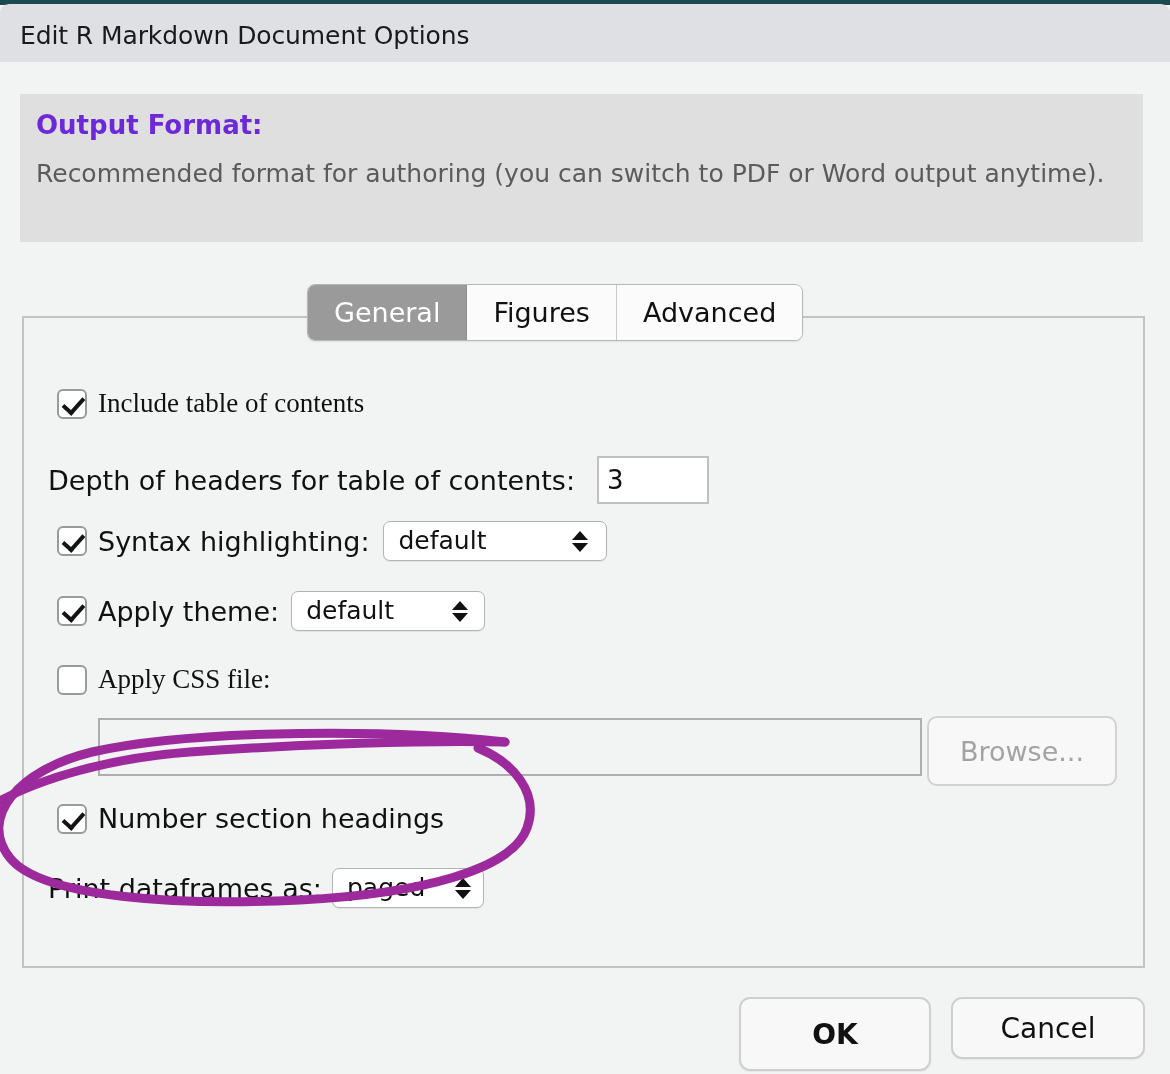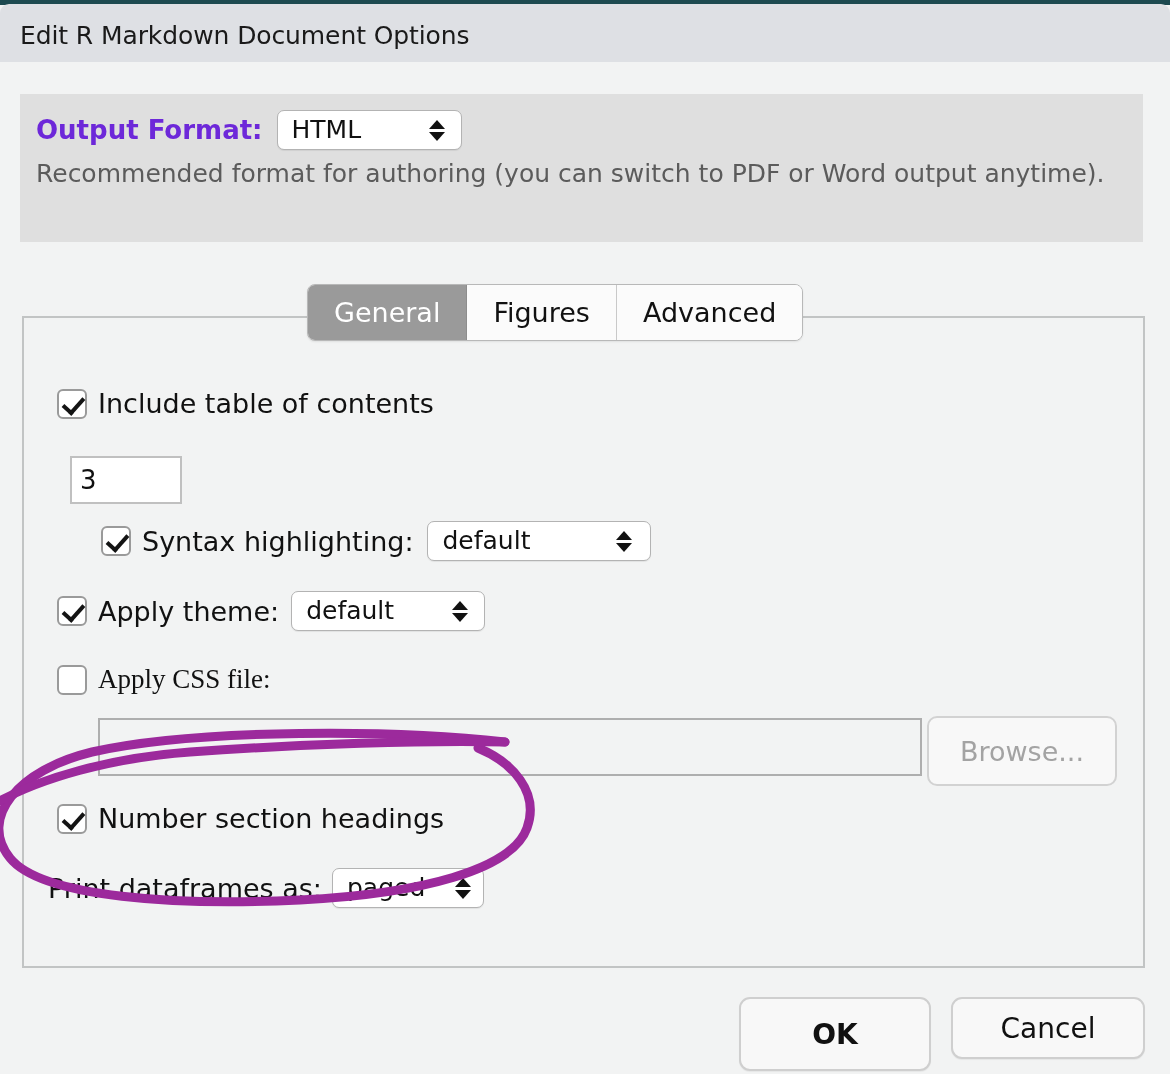--- a/index.html
+++ b/index.html
@@ -217,55 +217,49 @@
 
   <div class="topstrip"></div>
 
   <div class="titlebar">
     <div class="titlebar-text">Edit R Markdown Document Options</div>
   </div>
 
   <div class="fmtpanel">
     <div class="fmtrow">
       <span class="fmtlabel">Output Format:</span>
-      <span class="popup" style="width:185px; margin-left:14px;">
-        <span class="popup-value">HTML</span>
-        <span class="stepper" style="right:16px;">
-          <span class="tri-up"></span>
-            <span class="tri-dn"></span>
-        </span>
-      </span>
     </div>
     <div class="fmtdesc">Recommended format for authoring (you can switch to PDF or Word output anytime).</div>
   </div>
 
   <div class="tabbar">
     <div class="tab selected">
       <span>General</span>
     </div>
     <div class="tab">
       <span>Figures</span>
     </div>
     <div class="tab">
       <span>Advanced</span>
     </div>
   </div>
 
   <div class="tabpanel"></div>
 
-  <div class="row" style="left:57px; top:388px;">
+  <div class="row" style="left:57px; top:388px;font-family:Liberation Serif, serif;">
     <span class="cb checked"></span>
     <span class="rowlabel">Include table of contents</span>
   </div>
 
   <div class="row" style="left:48px; top:456px;">
+    <span class="plainlabel">Depth of headers for table of contents:</span>
     <span class="textfield" style="width:112px; margin-left:22px;">3</span>
   </div>
 
-  <div class="row" style="left:57px; top:521px;margin-left:44px;">
+  <div class="row" style="left:57px; top:521px;">
     <span class="cb checked"></span>
     <span class="rowlabel">Syntax highlighting:</span>
     <span class="popup" style="width:224px; margin-left:14px;">
       <span class="popup-value">default</span>
       <span class="stepper" style="right:18px;">
         <span class="tri-up"></span>
           <span class="tri-dn"></span>
       </span>
     </span>
   </div>

